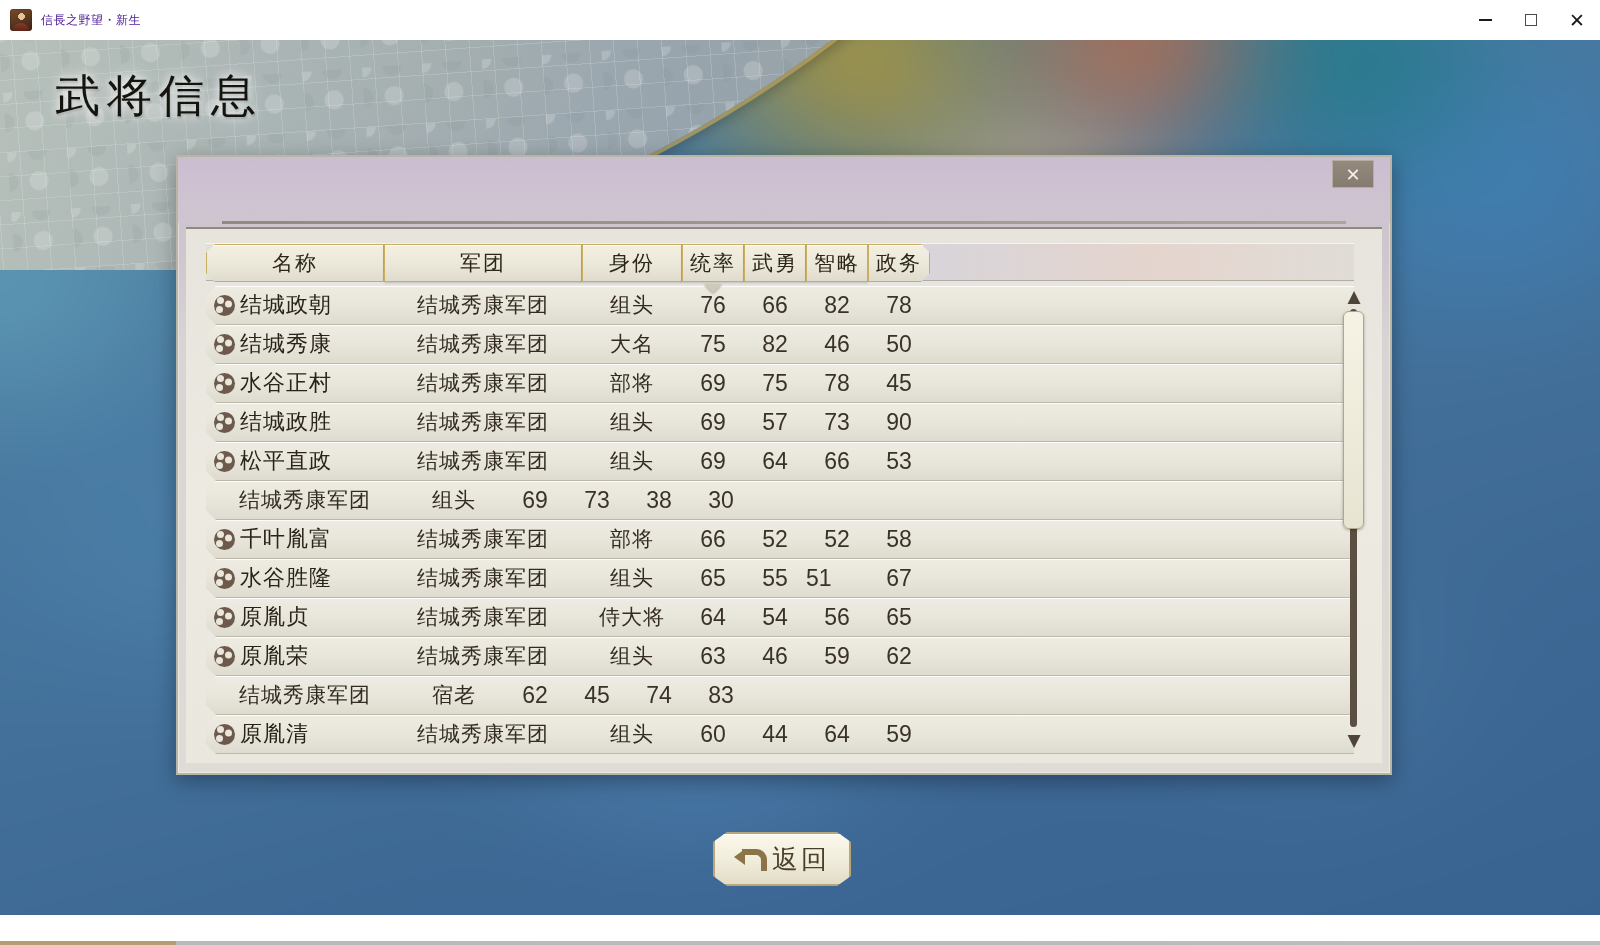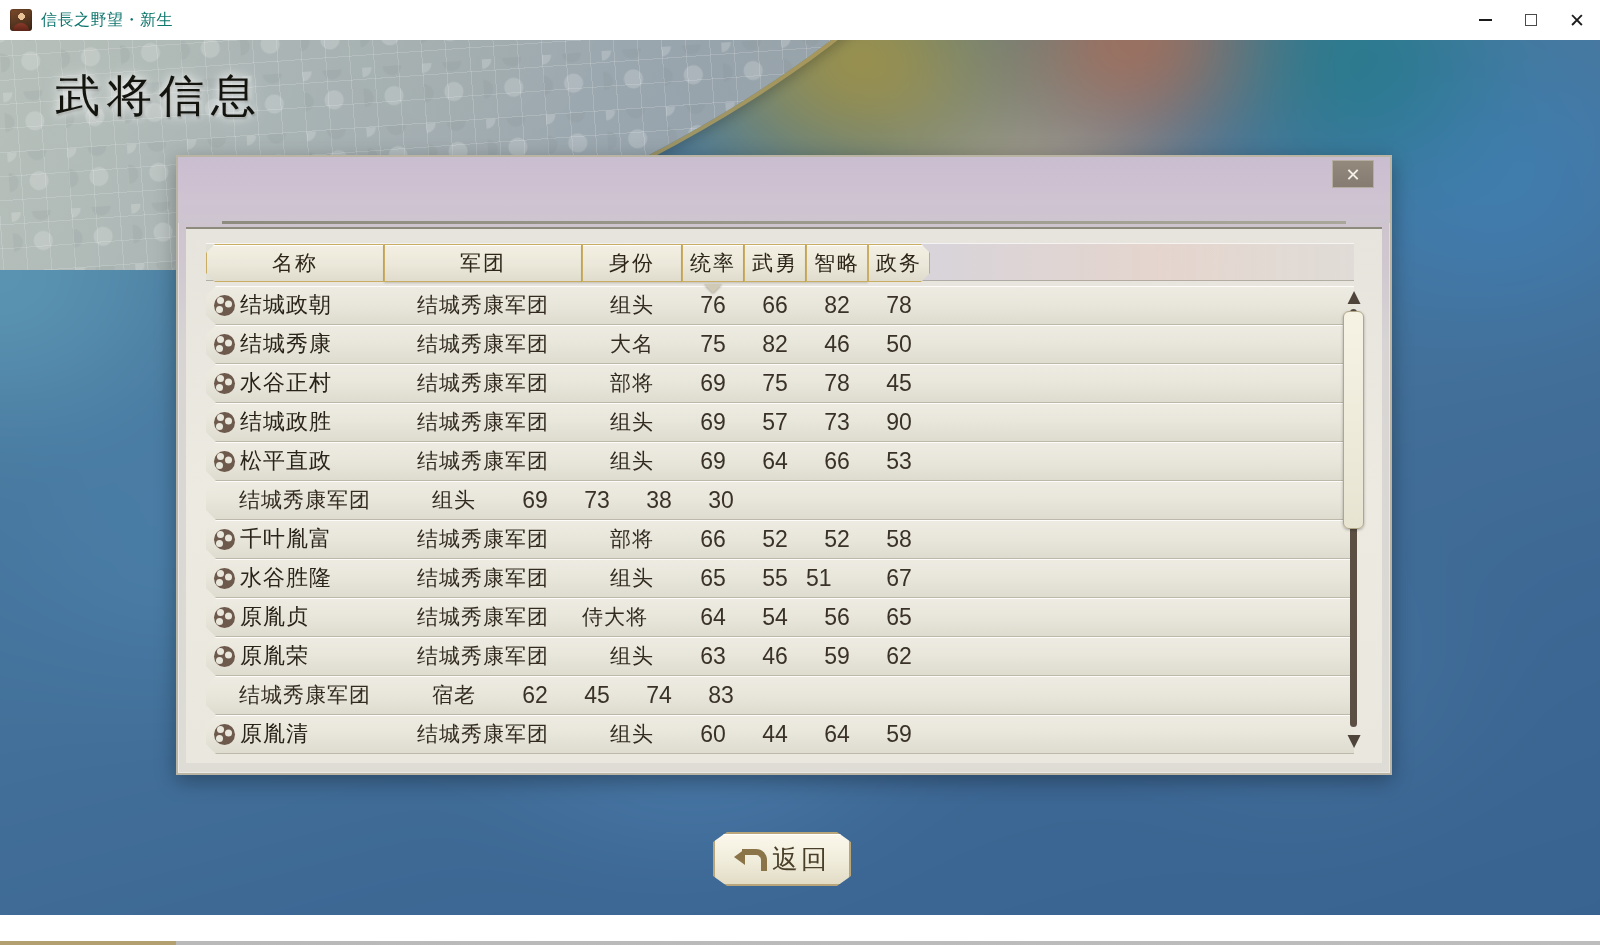--- a/index.html
+++ b/index.html
@@ -21,21 +21,21 @@
       radial-gradient(circle at 52% 34%, #e8c39a 0 18%, rgba(232,195,154,0) 19%),
       linear-gradient(160deg,#7d4a2a 0%,#5d3a22 45%,#3a2415 100%);
     box-shadow:inset 0 0 2px rgba(0,0,0,.5);
     position:relative; overflow:hidden; flex:none;
   }
   .tb-icon::after{
     content:""; position:absolute; left:3px; bottom:0; width:16px; height:8px;
     background:linear-gradient(#8a3a2a,#5c2418); border-radius:8px 8px 0 0;
   }
   .tb-title{
-    margin-left:9px; font-size:16px; color:#0f766e; letter-spacing:.5px;
+    margin-left:9px; font-size:12px; color:#4c1d95; letter-spacing:.5px;
     font-family:"Liberation Sans","DejaVu Sans",sans-serif; white-space:nowrap;
   }
   .tb-ctrls{ margin-left:auto; display:flex; height:40px; }
   .tb-btn{
     width:46px; height:40px; display:flex; align-items:center; justify-content:center;
     font-family:"DejaVu Sans",sans-serif;
   }
   .tb-btn .gl{ color:#1a1a1a; line-height:1; display:block; }
   .min .gl{ width:13px; height:1.6px; background:#1a1a1a; }
   .max .gl{ width:12px; height:12px; border:1.4px solid #4a4a4a; }
@@ -497,21 +497,21 @@
           </div>
         </div>
         <div class="row">
           <div class="cell c-name" style="width: 178px;">
             <span class="crest"></span>
             <span class="nm">原胤贞</span>
           </div>
           <div class="cell" style="width: 198px; justify-content: center;">
             <span class="txt">结城秀康军团</span>
           </div>
-          <div class="cell" style="width: 100px; ">
+          <div class="cell" style="width: 100px; justify-content: center;">
             <span class="txt">侍大将</span>
           </div>
           <div class="cell" style="width: 62px; justify-content: center;">
             <span class="num">64</span>
           </div>
           <div class="cell" style="width: 62px; justify-content: center;">
             <span class="num">54</span>
           </div>
           <div class="cell" style="width: 62px; justify-content: center;">
             <span class="num">56</span>

